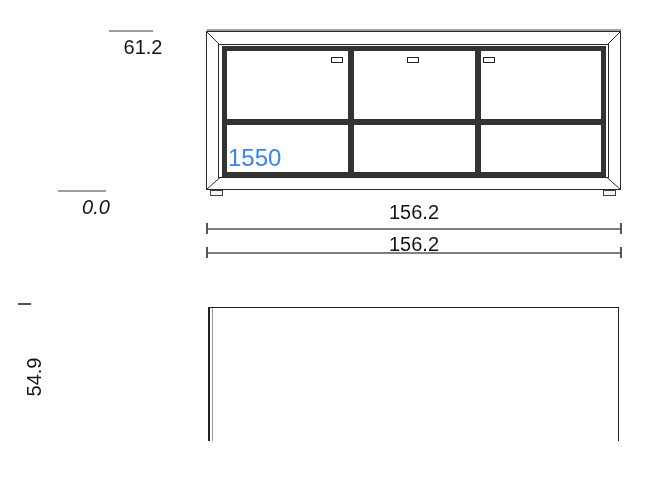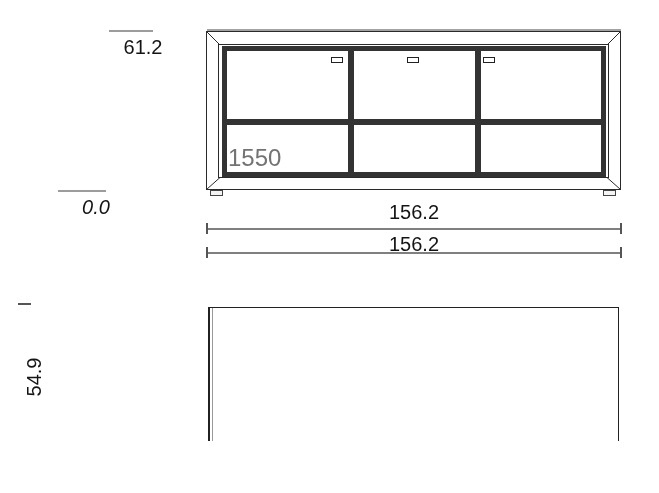--- a/index.html
+++ b/index.html
@@ -39,21 +39,21 @@
   #front-inner-frame{left:218px;top:44px;width:391px;height:134px;border:1px solid #2a2a2a;}
   #front-door-frame{left:222px;top:46px;width:384px;height:131px;border:5px solid #333333;}
   .divider-v{top:51px;width:6px;height:121px;background:#333333;}
   #divider-v1{left:348px;}
   #divider-v2{left:475px;}
   #divider-h{left:227px;top:119px;width:374px;height:6px;background:#333333;}
   .handle{top:57px;width:12px;height:6px;background:#ffffff;border:1.5px solid #222222;}
   #handle-1{left:331px;}
   #handle-2{left:407px;}
   #handle-3{left:483px;}
-  #model-label{left:228px;top:146px;font-size:24px;line-height:1;color:#737373;}
+  #model-label{left:228px;top:146px;font-size:24px;line-height:1;color:#3b82f6;}
   .foot{top:190px;width:13px;height:6px;background:#f4f4f4;border:1px solid #444444;}
   #foot-left{left:210px;}
   #foot-right{left:603px;}
 
   
   #top-view{left:208px;top:307px;width:411px;height:139px;border:1px solid #222222;border-left:2px solid #222222;background:#fff;}
   #top-view-left-line{left:212px;top:308px;width:1px;height:137px;background:#999999;}
   #top-bottom-line-1{left:208px;top:449px;width:411px;height:1px;background:#222222;}
   #top-bottom-line-2{left:208px;top:452px;width:411px;height:1px;background:#222222;}
   .tab{top:452px;width:12px;height:8px;background:#ffffff;border:1.5px solid #222222;}

